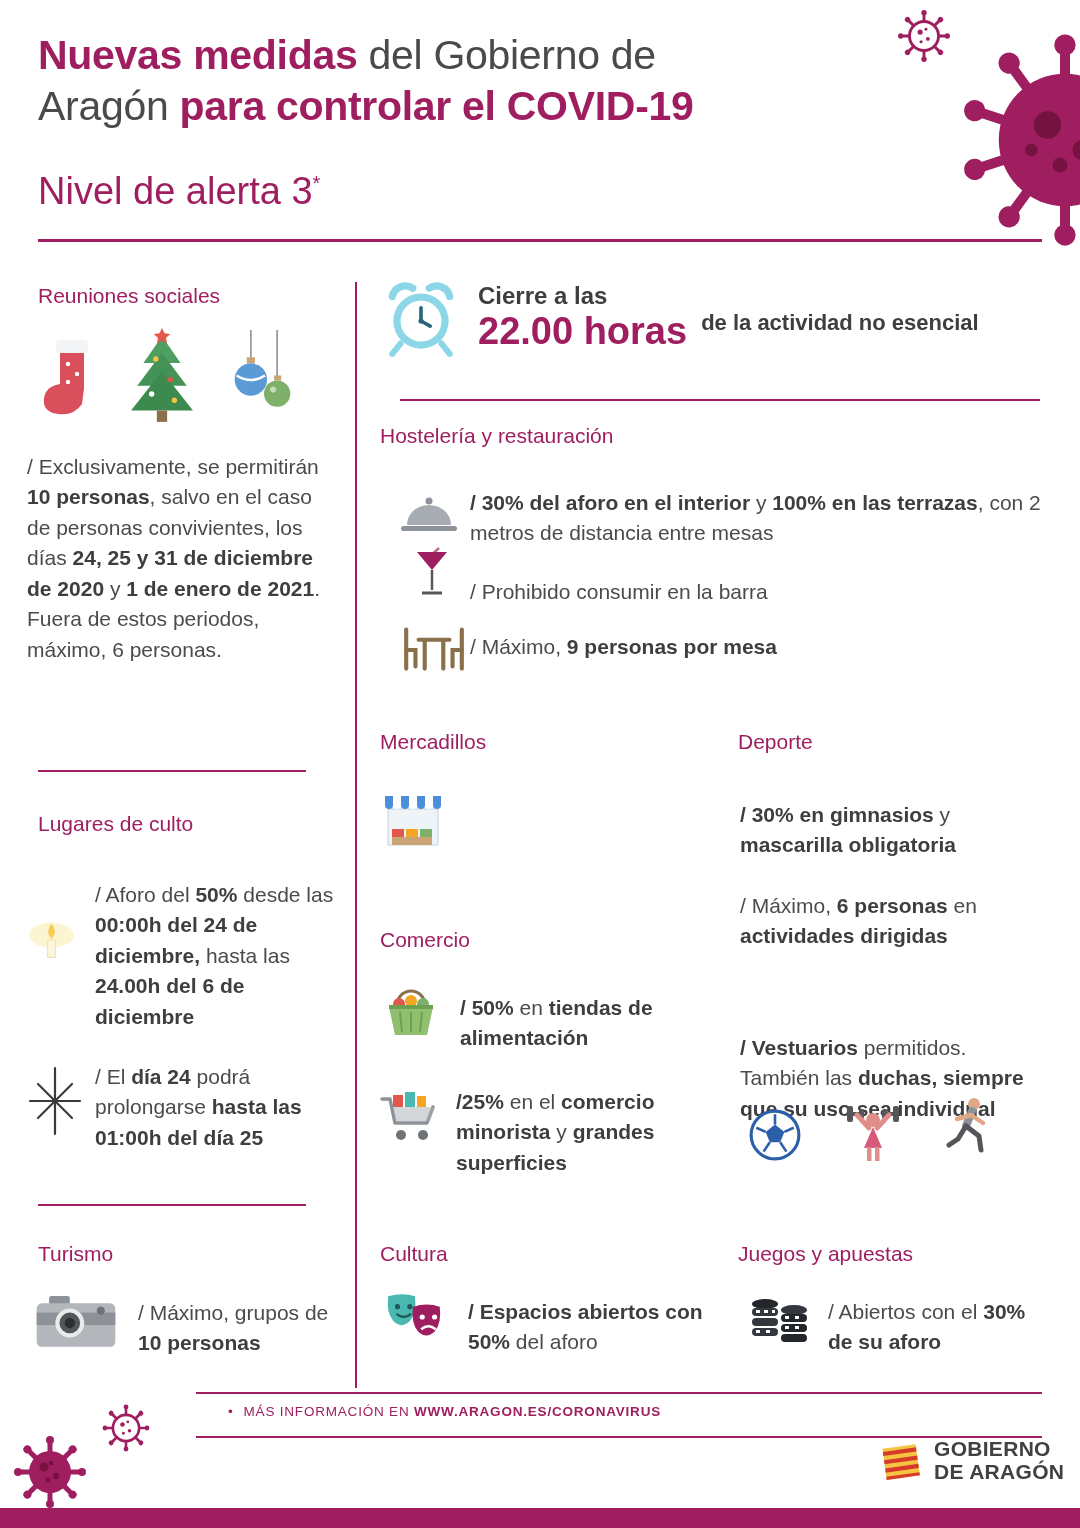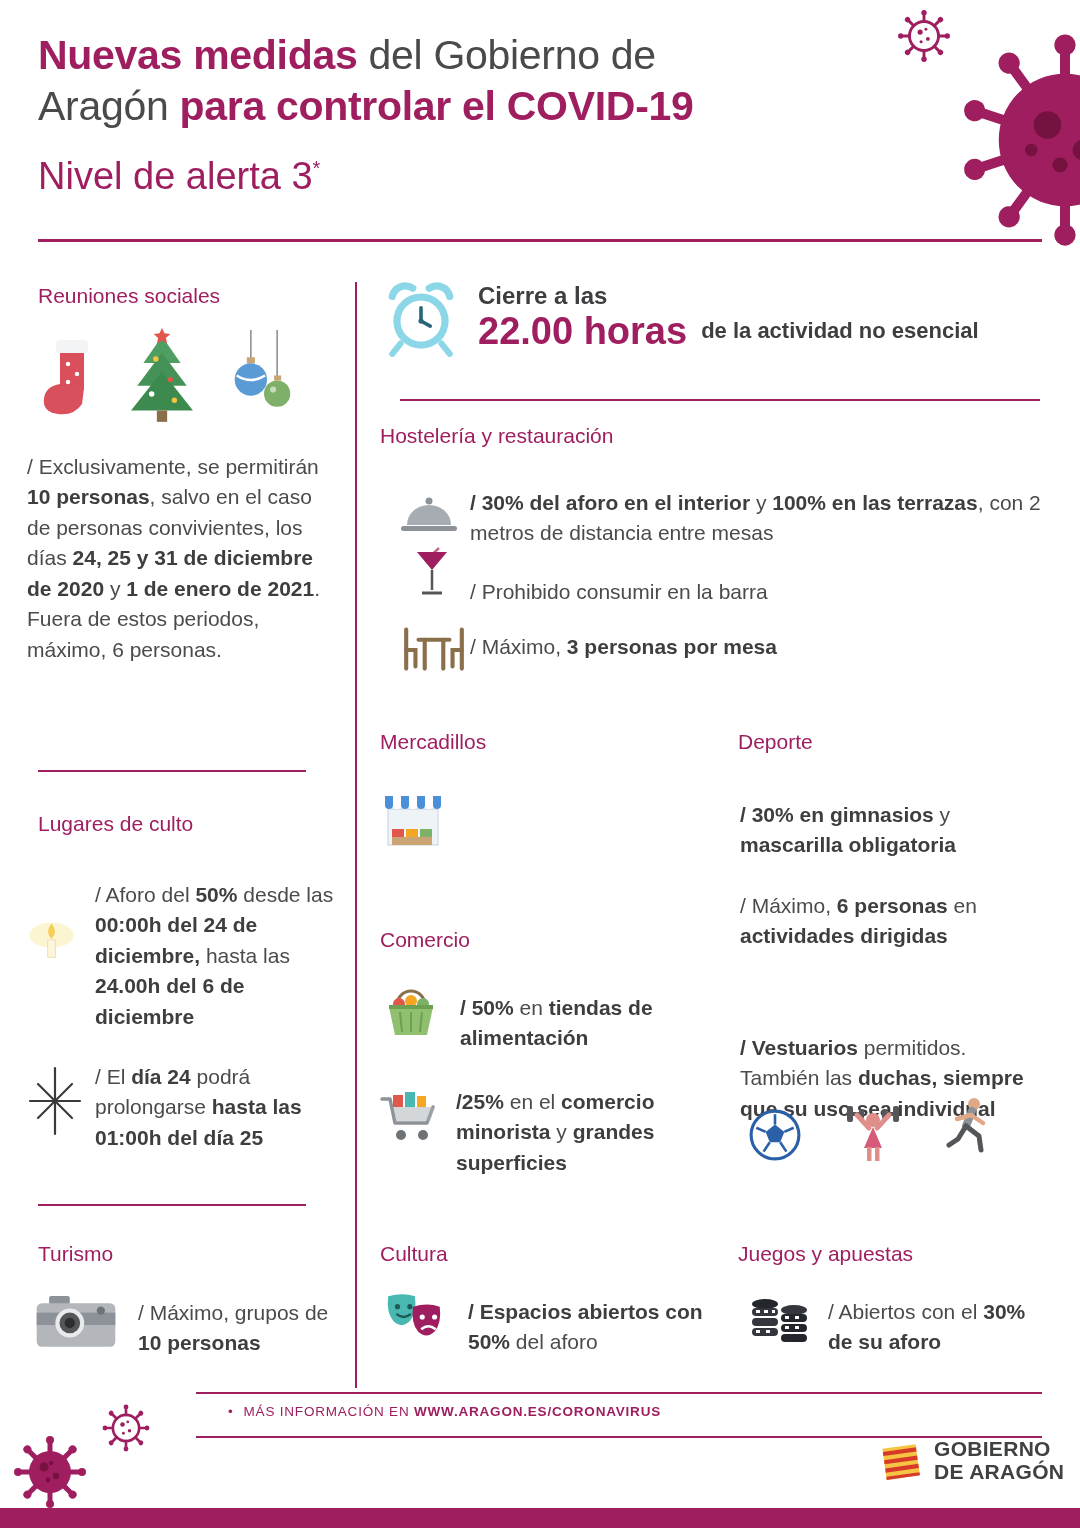--- a/index.html
+++ b/index.html
@@ -12,21 +12,21 @@
   .title { font-size:41px; line-height:1.24; font-weight:normal; color:#4A4A4C; letter-spacing:-0.3px; }
   .alert { font-size:38px; color:var(--accent); }
   .alert sup { font-size:20px; }
   .order { font-size:19px; font-style:italic; font-weight:bold; color:#4A4A4C; }
   .heading { color:var(--accent); font-weight:normal; font-size:21px; }
   .body-text { font-size:21px; line-height:1.45; color:var(--text); }
   .b { font-weight:bold; color:var(--dark); }
   .accent { color:var(--accent); }
   .close-intro { font-size:24px; font-weight:bold; color:var(--dark); }
   .close-time { font-size:38px; font-weight:bold; color:var(--accent); }
-  .close-scope { font-size:22px; font-weight:bold; color:var(--dark); margin-left:14px;margin-top:8px; }
+  .close-scope { font-size:22px; font-weight:bold; color:var(--dark); margin-left:14px; }
   .info-line { font-size:13.5px; letter-spacing:0.8px; color:var(--accent); }
   .info-line .b { color:var(--accent); }
   .logo-text { font-size:21px; font-weight:bold; color:#3F4142; line-height:1.08; letter-spacing:0.3px; }
   .icon svg { width:100%; height:100%; display:block; }
 </style>
 </head>
 <body>
 
 <div class="page">
 
@@ -89,21 +89,21 @@
     </svg>
   </span>
 
   <div class="abs" style="left:38px;top:30px;width:820px">
     <h1 class="title">
       <span style="display:block"><span class="b accent">Nuevas medidas</span><span> del Gobierno de</span></span>
       <span style="display:block"><span>Aragón </span><span class="b accent">para controlar el COVID-19</span></span>
     </h1>
   </div>
 
-  <div class="abs" style="left:38px;top:155px;display:flex;align-items:flex-end;gap:30px">
+  <div class="abs" style="left:38px;top:170px;display:flex;align-items:flex-end;gap:30px">
     <div class="alert"><span>Nivel de alerta 3</span><sup>*</sup></div>
   </div>
 
   <div class="abs hr" style="left:38px;top:239px;width:1004px;height:3px"></div>
   <div class="abs hr" style="left:355px;top:282px;width:2px;height:1106px"></div>
 
   <h2 class="heading abs" style="left:38px;top:284px">Reuniones sociales</h2>
 
   <div class="abs" style="left:40px;top:328px;display:flex;align-items:flex-end;gap:24px">
     <span class="icon" style="width:56px;height:92px">
@@ -233,21 +233,21 @@
     <svg viewBox="0 0 66 48" stroke="#8A6F4B" stroke-width="4" fill="none" stroke-linecap="round">
       <path d="M6 6 v38"></path>
         <path d="M6 26 h9 v16"></path>
       <path d="M60 6 v38"></path>
         <path d="M60 26 h-9 v16"></path>
       <path d="M18 16 h30"></path>
         <path d="M24 16 v28"></path>
         <path d="M42 16 v28"></path>
     </svg>
   </span>
-  <p class="body-text abs" style="left:470px;top:632px;width:520px"><span>/ Máximo, </span><span class="b">3 personas por mesa</span></p>
+  <p class="body-text abs" style="left:470px;top:632px;width:520px"><span>/ Máximo, </span><span class="b">9 personas por mesa</span></p>
 
   <h2 class="heading abs" style="left:380px;top:730px">Mercadillos</h2>
   <span class="icon abs" style="left:382px;top:790px;width:62px;height:60px">
     <svg viewBox="0 0 62 58">
       <rect x="6" y="18" width="50" height="36" fill="#EEF3F8" stroke="#C6D2DE" stroke-width="1"></rect>
       <path d="M3 5 h56 v9 h-56 z" fill="#4A90D9"></path>
       <g fill="#fff">
           <rect x="11" y="5" width="8" height="9"></rect>
           <rect x="27" y="5" width="8" height="9"></rect>
           <rect x="43" y="5" width="8" height="9"></rect>

